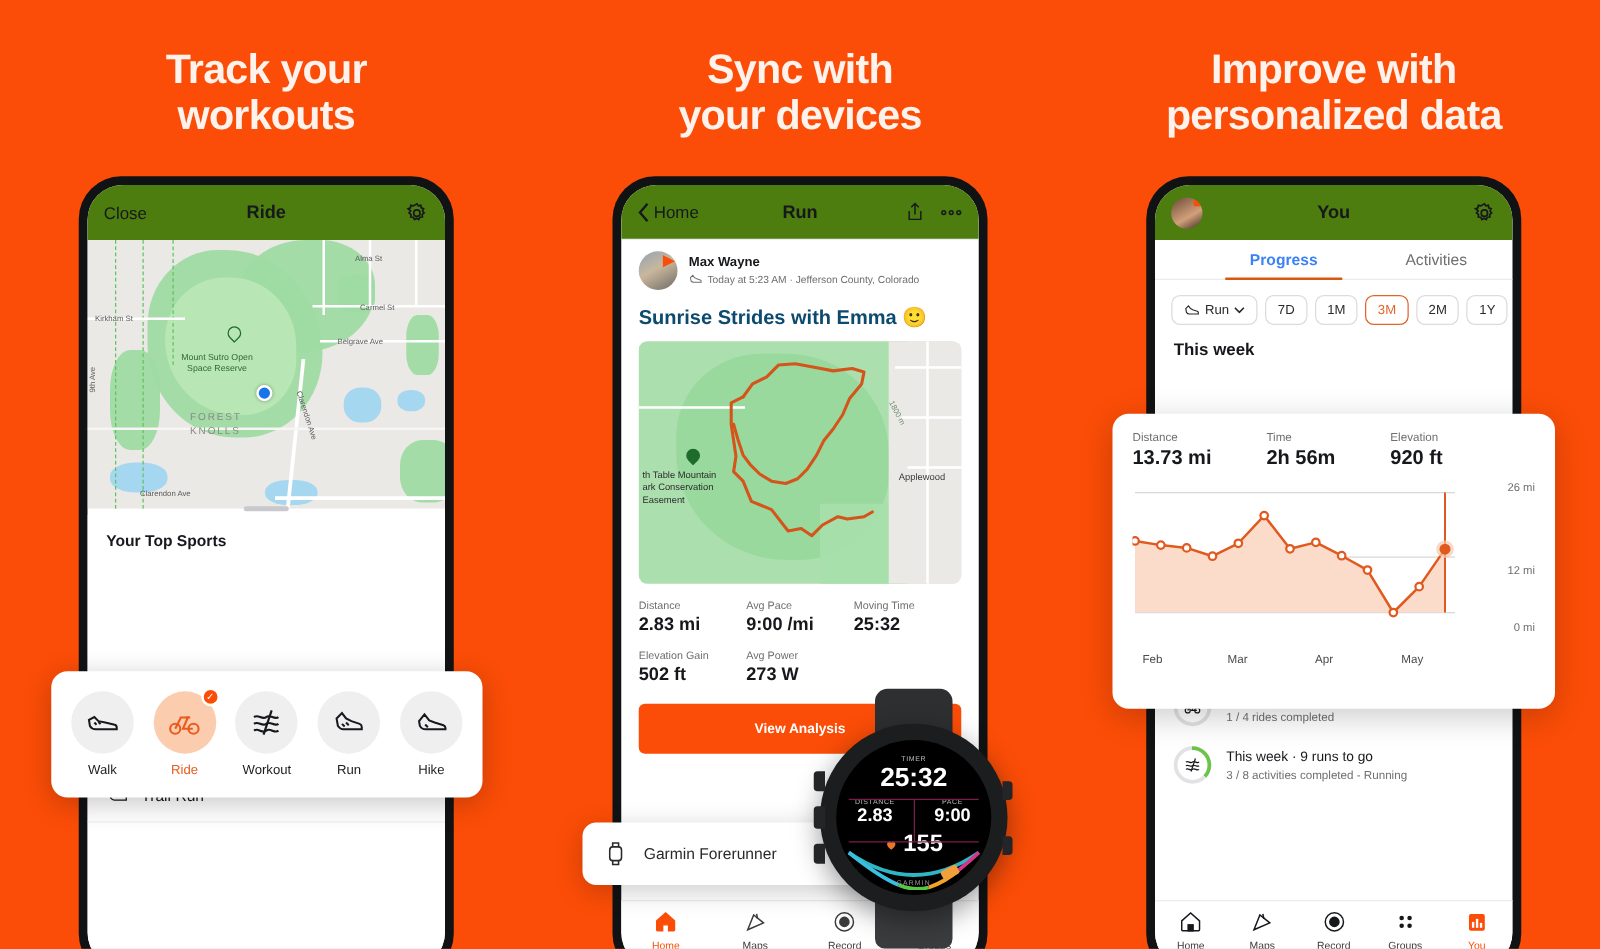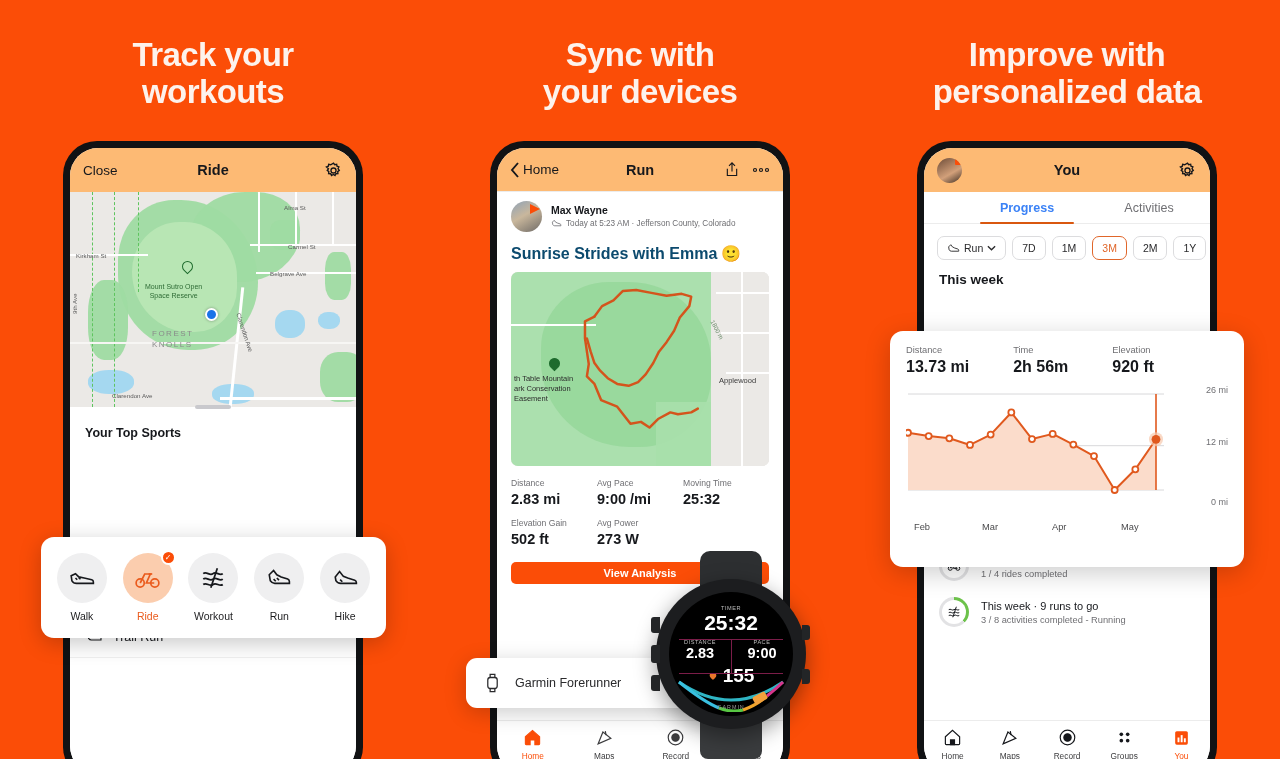--- a/index.html
+++ b/index.html
@@ -42,21 +42,21 @@
     position: relative;
   }
 
   #phone1 { left: 63px; top: 141px; width: 300px; height: 640px; }
   #phone2 { left: 490px; top: 141px; width: 300px; height: 640px; }
   #phone3 { left: 917px; top: 141px; width: 300px; height: 640px; }
 
   
   .navbar {
     height: 44px; display: flex; align-items: center;
-    padding: 0 13px; background: #fdba74; position: relative;
+    padding: 0 13px; background: #4d7c0f; position: relative;
     flex-shrink: 0;
   }
   .nav-title {
     position: absolute; left: 0; right: 0; text-align: center;
     font-size: 14.5px; font-weight: bold; color: #16181c;
     pointer-events: none;
   }
   .nav-left { font-size: 13.5px; color: #16181c; display:flex; align-items:center; gap:3px; z-index:2;}
   .nav-right { margin-left: auto; display: flex; align-items: center; gap: 12px; z-index:2;}
   .icon-svg { display: block; }
@@ -106,21 +106,21 @@
   .avatar2:after{content:"";position:absolute;right:2px;top:3px;width:10px;height:10px;background:#fb4d07;clip-path:polygon(0 0,100% 50%,0 100%);}
   .fu-name { font-size:10.5px; font-weight:bold; color:#16181c;}
   .fu-meta { font-size:8.2px; color:#6f6f73; display:flex; align-items:center; gap:4px; margin-top:2px;}
   .post-title { padding: 8px 14px 9px; font-size:16px; font-weight:bold; color:#0c4a6e; }
   #p2map { margin: 0 14px; height:194px; border-radius:7px; overflow:hidden; position:relative; background:#e9e7e4;}
   .route { position:absolute; inset:0; }
   .stats-grid { display:grid; grid-template-columns:1fr 1fr 1fr; padding:12px 14px 4px; row-gap:11px;}
   .st-label { font-size:8.6px; color:#6f6f73; }
   .st-value { font-size:14.5px; font-weight:bold; color:#16181c; margin-top:3px;}
   .cta {
-    margin: 11px 14px 0; height:22px; border-radius:5px; background:#fb4d07;
+    margin: 11px 14px 0; height:40px; border-radius:5px; background:#fb4d07;
     color:#fff; font-size:11px; font-weight:bold; display:flex; align-items:center; justify-content:center;
   }
   .tabbar { position:absolute; bottom:0; left:0; right:0; height:54px; background:#fff; border-top:1px solid #ececec; display:flex; align-items:flex-start; padding-top:7px;}
   .tab { flex:1; display:flex; flex-direction:column; align-items:center; gap:4px; font-size:8.3px; color:#3c3c3e;}
   .tab.active { color:#fb4d07; }
 
   #device-float {
     position:absolute; left:466px; top:658px; width:256px; height:50px;
     background:#fff; border-radius:11px; box-shadow:0 5px 22px rgba(0,0,0,.2);
     display:flex; align-items:center; gap:13px; padding:0 17px; z-index:25;
@@ -660,21 +660,21 @@
           <circle cx="126" cy="49.04615384615384" r="3" fill="#fff" stroke="#e0591e" stroke-width="1.8"></circle>
           <circle cx="146.66666666666669" cy="43.876923076923084" r="3" fill="#fff" stroke="#e0591e" stroke-width="1.8"></circle>
           <circle cx="167.33333333333331" cy="54.584615384615375" r="3" fill="#fff" stroke="#e0591e" stroke-width="1.8"></circle>
           <circle cx="188" cy="66.03076923076924" r="3" fill="#fff" stroke="#e0591e" stroke-width="1.8"></circle>
           <circle cx="208.66666666666669" cy="100" r="3" fill="#fff" stroke="#e0591e" stroke-width="1.8"></circle>
           <circle cx="229.33333333333331" cy="79.32307692307693" r="3" fill="#fff" stroke="#e0591e" stroke-width="1.8"></circle>
           <circle cx="250" cy="49.30461538461538" r="7" fill="#f7c9ae" opacity="0.7"></circle>
           <circle cx="250" cy="49.30461538461538" r="4.4" fill="#e0591e"></circle>
         </svg>
       <div class="ylab" style="top:-5px;">26 mi</div>
-      <div class="ylab" style="top:47px;">12 mi</div>
+      <div class="ylab" style="top:61px;">12 mi</div>
       <div class="ylab" style="top:107px;">0 mi</div>
       <div class="xlab" style="left:8px;">Feb</div>
       <div class="xlab" style="left:76px;">Mar</div>
       <div class="xlab" style="left:146px;">Apr</div>
       <div class="xlab" style="left:215px;">May</div>
     </div>
   </div>
 
 </div>
 

